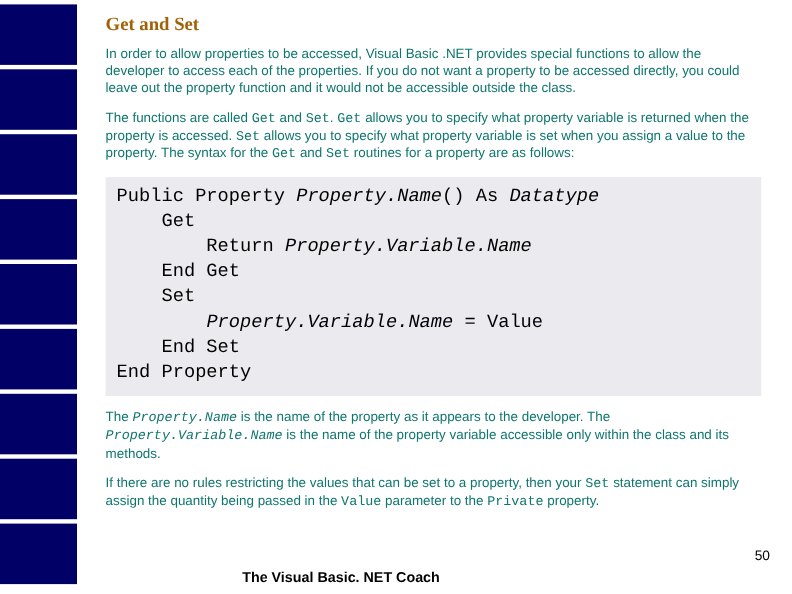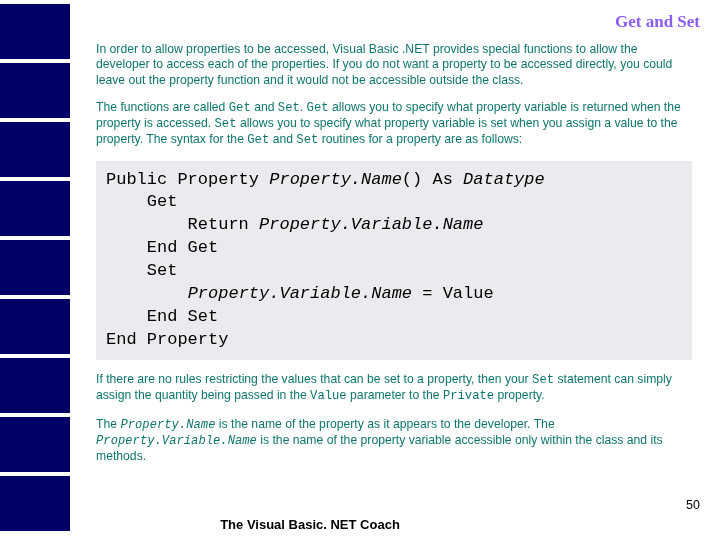--- a/index.html
+++ b/index.html
@@ -37,24 +37,23 @@
     font-family: "Times New Roman", Times, serif;
     font-size: 33px;
     font-weight: 400;
     color: #000080;
     margin-bottom: 18px;
   }
   .section-title {
     font-family: "Times New Roman", Times, serif;
     font-size: 17px;
     font-weight: bold;
-    color: #8b5cf6;
+    color: #a16207;
     margin-left: 14px;
     margin-bottom: 10px;
-    text-align: right;
   }
   .para {
     font-size: 12.2px;
     line-height: 1.25;
     color: #0f766e;
     margin-left: 14px;
     margin-right: 8px;
     margin-bottom: 12px;
   }
   .code {
@@ -116,22 +115,22 @@
   <pre class="code-block"><span>Public Property <span class="ital">Property.Name</span>() As <span class="ital">Datatype</span></span>
 <span>    Get</span>
 <span>        Return <span class="ital">Property.Variable.Name</span></span>
 <span>    End Get</span>
 <span>    Set</span>
 <span>        <span class="ital">Property.Variable.Name</span> = Value</span>
 <span>    End Set</span>
 <span>End Property</span></pre>
 
   <p class="para">
-    <span>If there are no rules restricting the values that can be set to a property, then your </span><span class="code">Set</span><span> statement can simply assign the quantity being passed in the </span><span class="code">Value</span><span> parameter to the </span><span class="code">Private</span><span> property.</span>
+    <span>The </span><span class="code ital">Property.Name</span><span> is the name of the property as it appears to the developer. The </span><span class="code ital">Property.Variable.Name</span><span> is the name of the property variable accessible only within the class and its methods.</span>
   </p>
 
   <p class="para">
-    <span>The </span><span class="code ital">Property.Name</span><span> is the name of the property as it appears to the developer. The </span><span class="code ital">Property.Variable.Name</span><span> is the name of the property variable accessible only within the class and its methods.</span>
+    <span>If there are no rules restricting the values that can be set to a property, then your </span><span class="code">Set</span><span> statement can simply assign the quantity being passed in the </span><span class="code">Value</span><span> parameter to the </span><span class="code">Private</span><span> property.</span>
   </p>
 </div>
 
 <div class="page-num">50</div>
 <div class="footer">The Visual Basic. NET Coach</div>
 
 </body></html>

